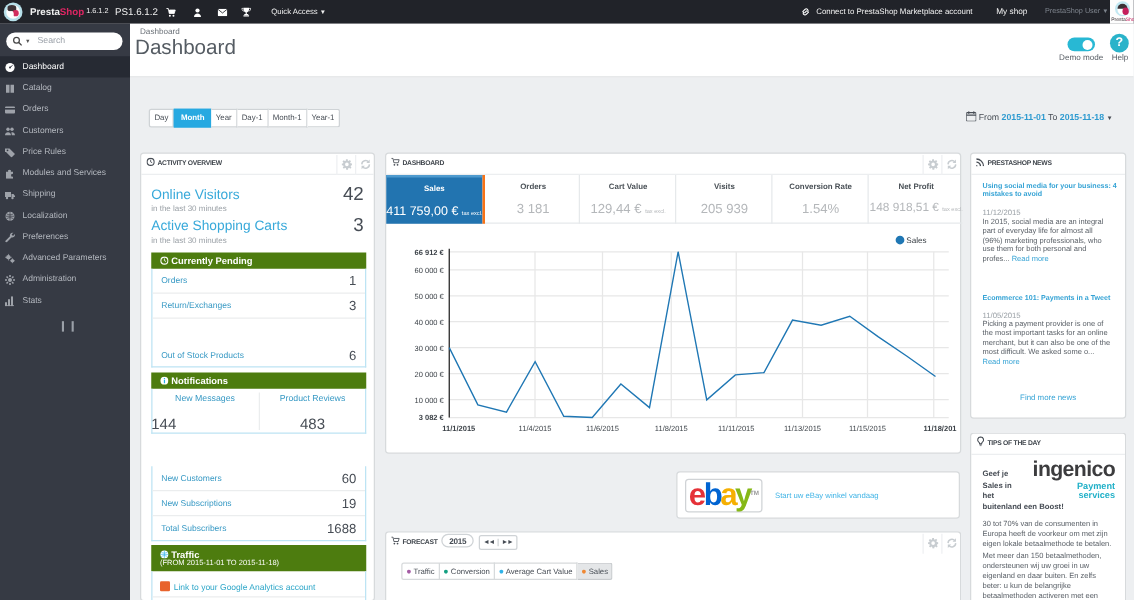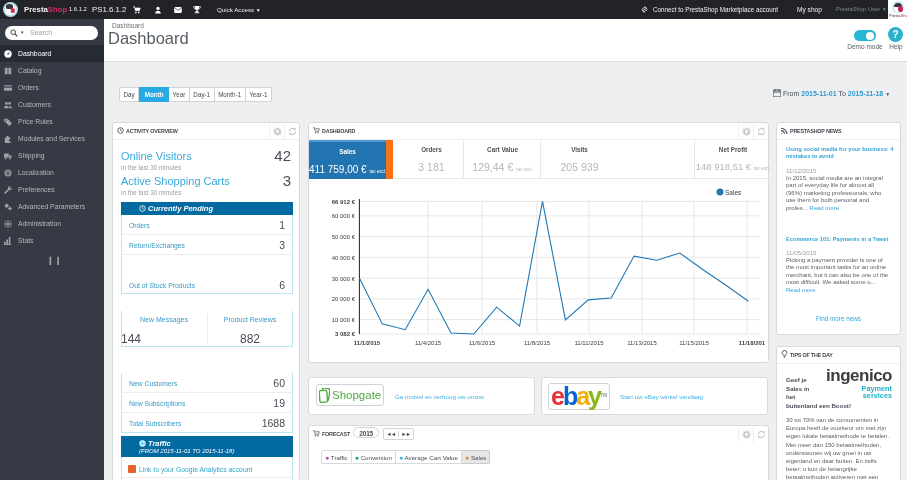--- a/index.html
+++ b/index.html
@@ -17,21 +17,21 @@
 .mi .lbl { position:absolute; left:18px; top:0; }
 .mi.active { background:#262a33; color:#fff; }
 .micon { position:absolute; left:4px; top:5px; width:8px; height:8px; opacity:.8; }
 .mi.active .micon { opacity:1; }
 
 #pagehead { left:104px; top:19px; width:803px; height:43px; background:#fff; border-bottom:1px solid #dfe2e4; }
 
 .panel { position:absolute; background:#fff; border:1px solid #d7dadc; border-radius:3px; }
 .phead { position:relative; height:17px; line-height:17px; border-bottom:1px solid #eceef0; font-size:5.4px; font-weight:bold; color:#40464d; padding-left:4px; letter-spacing:-0.2px; }
 .ptools { position:absolute; right:0; top:0; height:17px; display:flex; align-items:center; } .ptools .tb { border-left:1px solid #eef0f2; padding:0 2.5px; height:16px; display:flex; align-items:center; }
-.bluebar { position:absolute; background:#0369a1; color:#fff; font-size:7.5px; font-weight:bold; line-height:13px; padding-left:18px;font-style:italic; }
+.bluebar { position:absolute; background:#4d7c0f; color:#fff; font-size:7.5px; font-weight:bold; line-height:13px; padding-left:7px; }
 .bluebar .sub { display:block; font-size:6px; font-weight:normal; line-height:7px; margin-top:-2px; }
 .drow { position:absolute; border-bottom:1px solid #ebedee; font-size:6.8px; }
 .drow .dl { position:absolute; left:7px; top:50%; transform:translateY(-50%); color:#3799c4; }
 .drow .dv { position:absolute; right:7px; top:50%; transform:translateY(-50%); color:#474d55; font-size:10.5px; }
 .blue-metric { color:#38a9da; font-size:11px; }
 .smallgray { color:#9aa0a6; font-size:6.4px; }
 </style>
 </head>
 <body>
 <div id="page">
@@ -241,26 +241,31 @@
         <span class="dv">1</span>
       </div>
     <div class="drow" style="left:9px;top:112px;width:170px;height:20px;">
         <span class="dl">Return/Exchanges</span>
         <span class="dv">3</span>
       </div>
     <div class="drow" style="left:9px;top:152px;width:170px;height:19px;border-bottom:none;">
         <span class="dl">Out of Stock Products</span>
         <span class="dv">6</span>
       </div>
+    <div class="bluebar" style="left:8px;top:175px;width:172px;height:13px;"><svg style="vertical-align:-1px;margin-right:2px;" width="7" height="7" viewBox="0 0 10 10">
+          <circle cx="5" cy="5" r="4.5" fill="#fff"></circle>
+          <rect x="4.4" y="2" width="1.4" height="1.4" fill="#25b1e6"></rect>
+          <rect x="4.4" y="4.2" width="1.4" height="3.8" fill="#25b1e6"></rect>
+        </svg>Notifications</div>
     <div class="abs" style="left:8px;top:188px;width:172px;height:36px;border:1px solid #bde4f4;border-top:none;"></div>
     <div class="abs" style="left:94px;top:191px;width:0;height:30px;border-left:1px solid #ebedee;"></div>
     <div class="abs" style="left:8px;top:193px;width:86px;text-align:center;font-size:7px;color:#3799c4;">New Messages</div>
     <div class="abs" style="left:94px;top:193px;width:86px;text-align:center;font-size:7px;color:#3799c4;">Product Reviews</div>
     <div class="abs" style="left:8px;top:209px;width:86px;text-align:left;font-size:12px;color:#474d55;">144</div>
-    <div class="abs" style="left:94px;top:209px;width:86px;text-align:center;font-size:12px;color:#474d55;">882</div>
+    <div class="abs" style="left:94px;top:209px;width:86px;text-align:center;font-size:12px;color:#474d55;">483</div>
     <div class="abs" style="left:8px;top:250px;width:172px;height:60px;border:1px solid #bde4f4;border-top:none;"></div>
     <div class="drow" style="left:9px;top:250px;width:170px;height:20px;">
         <span class="dl">New Customers</span>
         <span class="dv">60</span>
       </div>
     <div class="drow" style="left:9px;top:270px;width:170px;height:20px;">
         <span class="dl">New Subscriptions</span>
         <span class="dv">19</span>
       </div>
     <div class="drow" style="left:9px;top:290px;width:170px;height:19px;border-bottom:none;">
@@ -297,31 +302,35 @@
             </svg>
           </span>
         </span>
     </div>
 
     <div class="abs" style="left:0;top:17px;width:461px;height:39px;border-bottom:1px solid #e6e9eb;">
       <div style="position:absolute;left:0;top:0;width:77px;height:39px;background:#2274b0;color:#fff;border-top:2px solid #4e9ace;">
         <div style="position:absolute;top:6px;width:77px;text-align:center;font-size:6.3px;font-weight:bold;">Sales</div>
         <div style="position:absolute;top:22px;width:77px;text-align:center;font-size:10px;white-space:nowrap;">411 759,00 € <span style="font-size:4.5px;">tax excl.</span></div>
       </div>
-      <div style="position:absolute;left:77px;top:0;width:77px;height:39px;border-left:7px solid #f97316;">
+      <div style="position:absolute;left:77px;top:0;width:77px;height:39px;border-left:2px solid #f97316;">
         <div style="position:absolute;top:6px;width:77px;text-align:center;font-size:6.3px;font-weight:bold;color:#4a5157;">Orders</div>
         <div style="position:absolute;top:21px;width:77px;text-align:center;font-size:10.5px;color:#b4b7ba;">3 181</div>
       </div>
       <div style="position:absolute;left:154px;top:0;width:77px;height:39px;border-left:1px solid #e6e9eb;">
         <div style="position:absolute;top:6px;width:77px;text-align:center;font-size:6.3px;font-weight:bold;color:#4a5157;">Cart Value</div>
         <div style="position:absolute;top:21px;width:77px;text-align:center;font-size:10.5px;color:#b4b7ba;white-space:nowrap;">129,44 € <span style="font-size:4.5px;">tax excl.</span></div>
       </div>
       <div style="position:absolute;left:231px;top:0;width:77px;height:39px;border-left:1px solid #e6e9eb;">
         <div style="position:absolute;top:6px;width:77px;text-align:center;font-size:6.3px;font-weight:bold;color:#4a5157;">Visits</div>
         <div style="position:absolute;top:21px;width:77px;text-align:center;font-size:10.5px;color:#b4b7ba;">205 939</div>
+      </div>
+      <div style="position:absolute;left:308px;top:0;width:77px;height:39px;border-left:1px solid #e6e9eb;">
+        <div style="position:absolute;top:6px;width:77px;text-align:center;font-size:6.3px;font-weight:bold;color:#4a5157;">Conversion Rate</div>
+        <div style="position:absolute;top:21px;width:77px;text-align:center;font-size:10.5px;color:#b4b7ba;">1.54%</div>
       </div>
       <div style="position:absolute;left:385px;top:0;width:76px;height:39px;border-left:1px solid #e6e9eb;">
         <div style="position:absolute;top:6px;width:76px;text-align:center;font-size:6.3px;font-weight:bold;color:#4a5157;">Net Profit</div>
         <div style="position:absolute;top:21px;width:76px;text-align:center;font-size:9.5px;color:#b4b7ba;white-space:nowrap;">148 918,51 € <span style="font-size:4.5px;">tax excl.</span></div>
       </div>
     </div>
 
     <svg class="abs" style="left:0;top:56px;" width="461" height="185" viewBox="0 0 461 185">
 
       <g stroke="#e7e7e7" stroke-width="1">
@@ -365,30 +374,20 @@
         <text x="443" y="166" font-weight="bold">11/18/201</text>
       </g>
 
       <circle cx="411" cy="13" r="3.5" fill="#1f77b4"></circle>
       <text x="416" y="15.5" font-size="6.5" fill="#3c4248">Sales</text>
 
       <polyline fill="none" stroke="#1f77b4" stroke-width="1.1" points="50.4,99.1 73.3,144.9 96.2,150.7 119.1,110.3 142,154 164.8,155 187.7,128.2 210.6,147.1 233.5,22.4 256.4,140.9 279.3,120.9 302.2,119.1 325,77.1 347.9,81.2 370.8,74 393.7,90.5 416.6,106 439.4,122.2"></polyline>
     </svg>
   </div>
 
-  <div class="panel" style="left:308px;top:377px;width:227px;height:38px;">
-    <div class="abs" style="left:7px;top:6px;width:68px;height:22px;border:1px solid #d0d3d6;border-radius:3px;background:#fff;">
-      <svg style="position:absolute;left:2px;top:3px;" width="11" height="15" viewBox="0 0 13 17">
-          <rect x="3.2" y="0" width="9" height="14" rx="2" fill="none" stroke="#4faa41" stroke-width="1.6" transform="rotate(8 7 7)"></rect>
-          <rect x="0.6" y="2.6" width="9" height="14" rx="2" fill="#fff" stroke="#4faa41" stroke-width="1.6" transform="rotate(-4 5 9)"></rect>
-        </svg>
-      <span style="position:absolute;left:15px;top:4px;font-size:11.5px;color:#4faa41;">Shopgate</span>
-    </div>
-    <div class="abs" style="left:86px;top:15px;font-size:6.2px;color:#41b4e6;">Ga mobiel en verhoog uw omzet</div>
-  </div>
 
   <div class="panel" style="left:541px;top:377px;width:227px;height:38px;">
     <div class="abs" style="left:6px;top:5px;width:62px;height:27px;border:1px solid #d0d3d6;border-radius:3px;background:#fff;">
       <div style="position:absolute;left:2px;top:-2px;font-size:25px;line-height:27px;font-weight:bold;letter-spacing:-2px;"><span style="color:#e53238;">e</span><span style="color:#0064d2;">b</span><span style="color:#f5af02;">a</span><span style="color:#86b817;">y</span><span style="font-size:5px;color:#999;vertical-align:8px;letter-spacing:0;">TM</span></div>
     </div>
     <div class="abs" style="left:78px;top:15px;font-size:6.2px;color:#41b4e6;">Start uw eBay winkel vandaag</div>
   </div>
 
   <div class="panel" style="left:308px;top:425px;width:461px;height:55px;border-bottom:none;border-radius:3px 3px 0 0;">
     <div class="phead" style="border-bottom:none;"><svg style="vertical-align:-1px;margin-right:2px;" width="7" height="7" viewBox="0 0 10 10">

